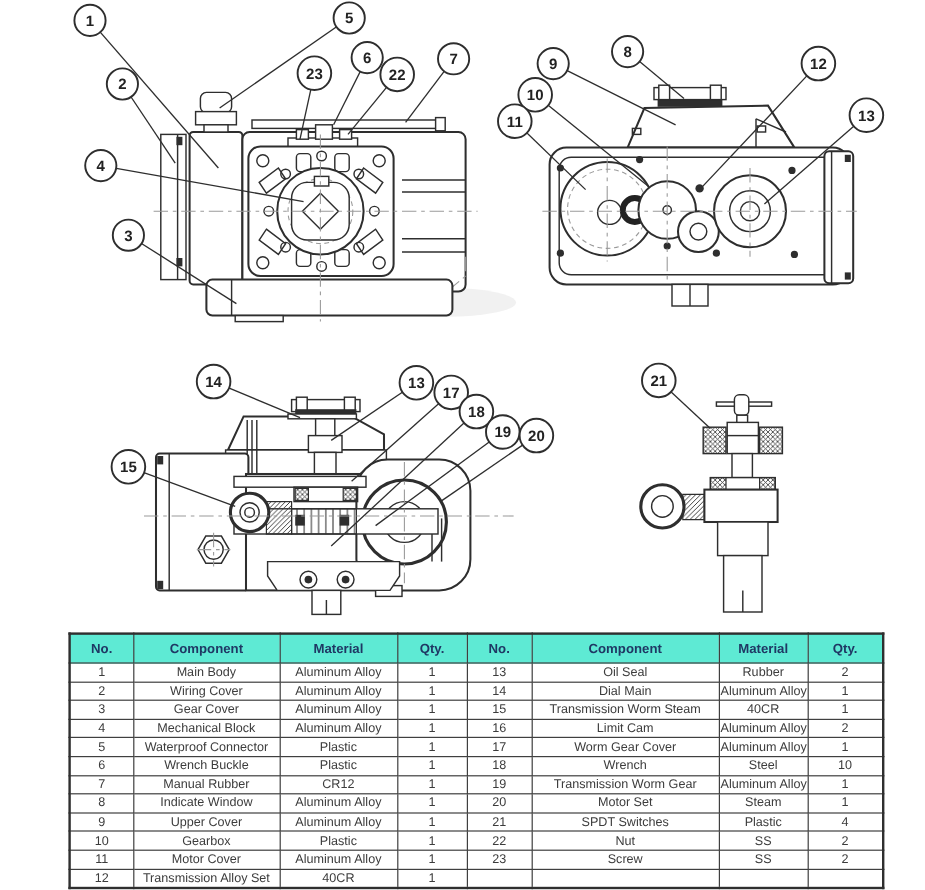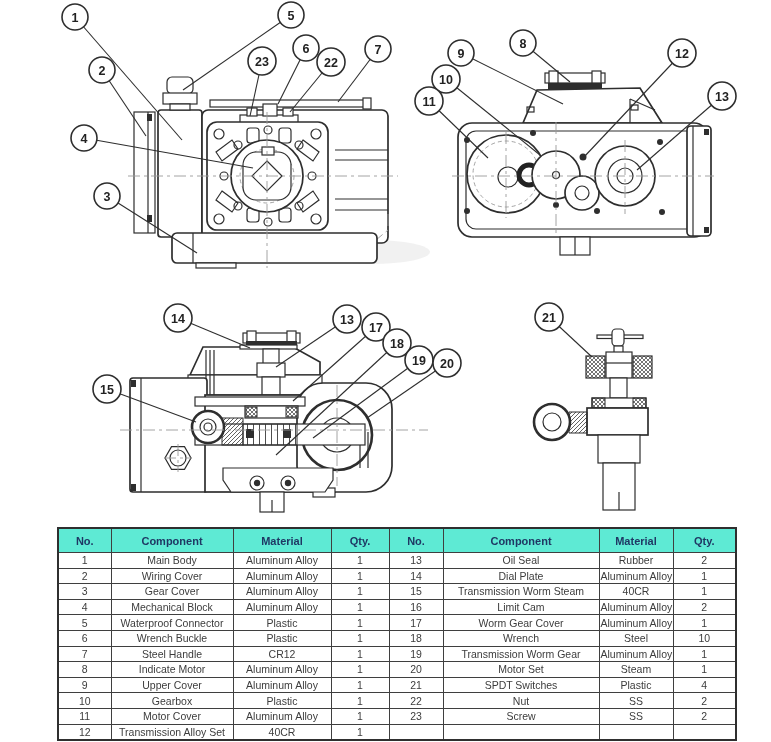--- a/index.html
+++ b/index.html
@@ -398,21 +398,21 @@
           <td>Oil Seal</td>
           <td>Rubber</td>
           <td>2</td>
         </tr>
     <tr>
           <td>2</td>
           <td>Wiring Cover</td>
           <td>Aluminum Alloy</td>
           <td>1</td>
           <td>14</td>
-          <td>Dial Plate</td>
+          <td>Dial Main</td>
           <td>Aluminum Alloy</td>
           <td>1</td>
         </tr>
     <tr>
           <td>3</td>
           <td>Gear Cover</td>
           <td>Aluminum Alloy</td>
           <td>1</td>
           <td>15</td>
           <td>Transmission Worm Steam</td>
@@ -444,31 +444,31 @@
           <td>Wrench Buckle</td>
           <td>Plastic</td>
           <td>1</td>
           <td>18</td>
           <td>Wrench</td>
           <td>Steel</td>
           <td>10</td>
         </tr>
     <tr>
           <td>7</td>
-          <td>Steel Handle</td>
+          <td>Manual Rubber</td>
           <td>CR12</td>
           <td>1</td>
           <td>19</td>
           <td>Transmission Worm Gear</td>
           <td>Aluminum Alloy</td>
           <td>1</td>
         </tr>
     <tr>
           <td>8</td>
-          <td>Indicate Motor</td>
+          <td>Indicate Window</td>
           <td>Aluminum Alloy</td>
           <td>1</td>
           <td>20</td>
           <td>Motor Set</td>
           <td>Steam</td>
           <td>1</td>
         </tr>
     <tr>
           <td>9</td>
           <td>Upper Cover</td>

